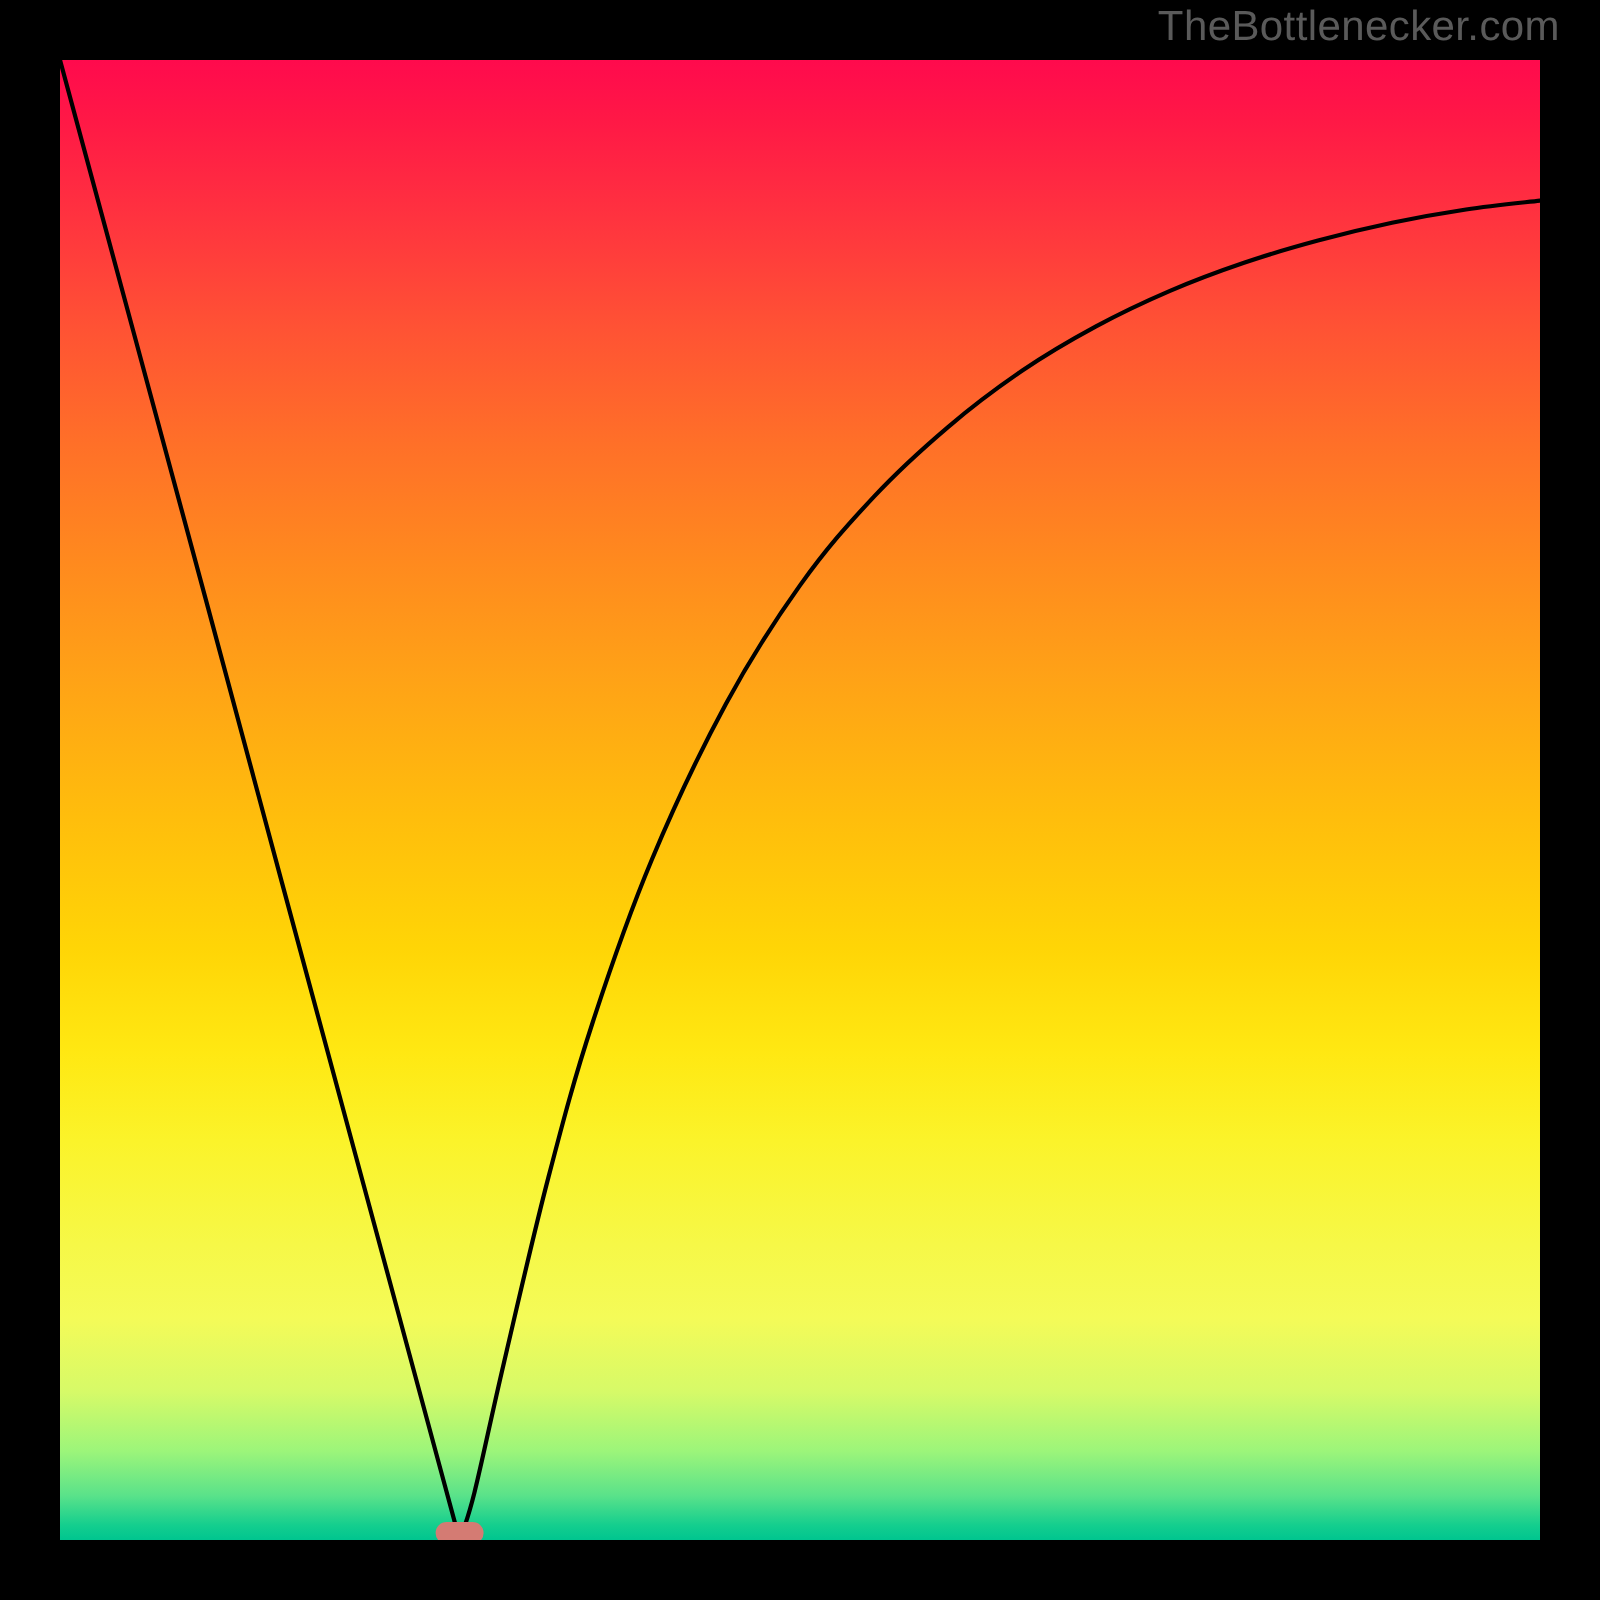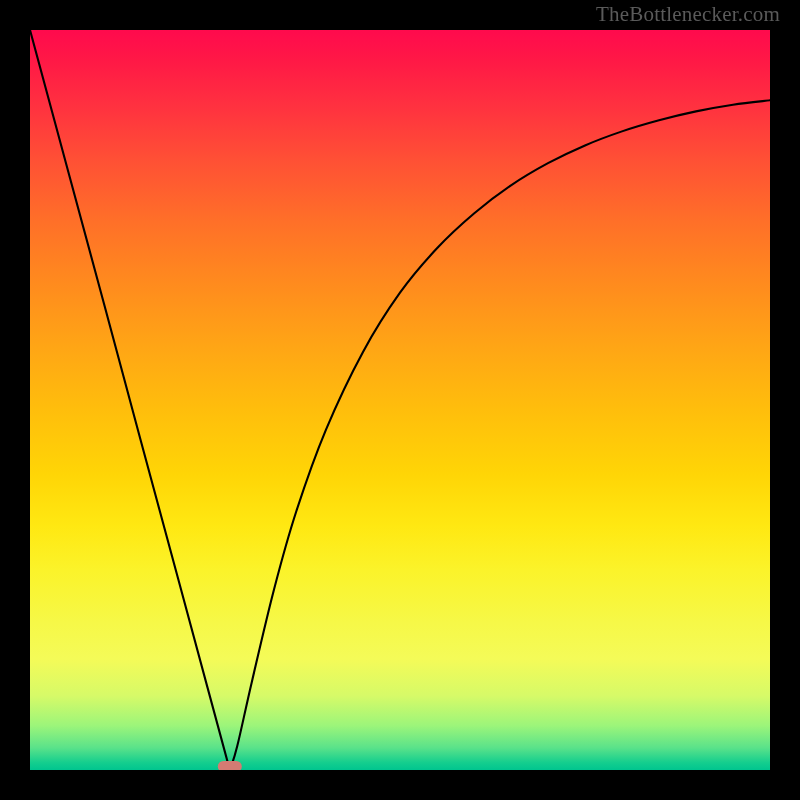--- a/index.html
+++ b/index.html
@@ -7,21 +7,21 @@
   .frame {
     position: relative;
     width: 800px;
     height: 800px;
     background: #000;
   }
   .attribution {
     position: absolute;
     top: 2px;
     right: 20px;
-    font-family: Liberation Serif, serif;
+    font-family: Liberation Sans, sans-serif;
     font-size: 21px;
     font-weight: 500;
     color: #5a5a5a;
     letter-spacing: 0.2px;
   }
   .plot-area {
     position: absolute;
     left: 30px;
     top: 30px;
     width: 740px;

